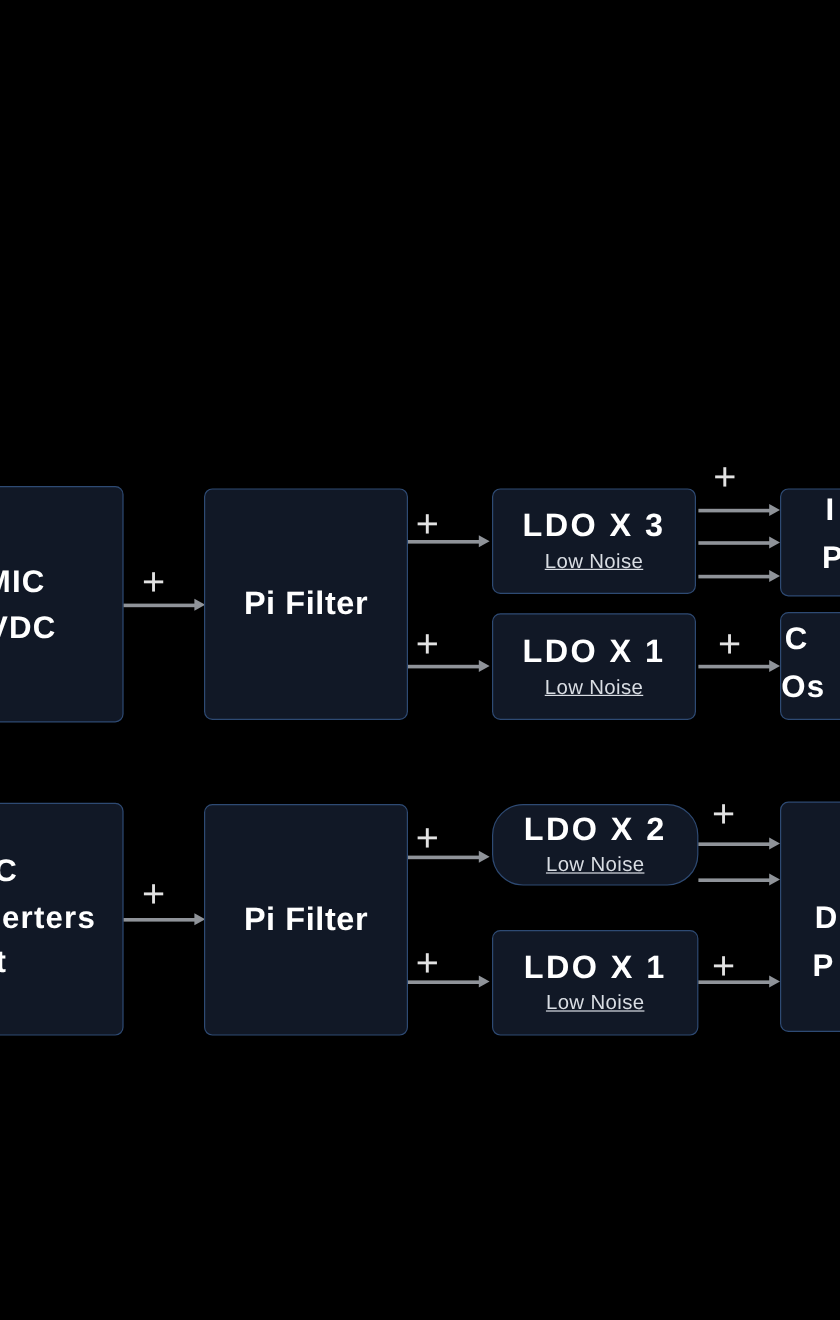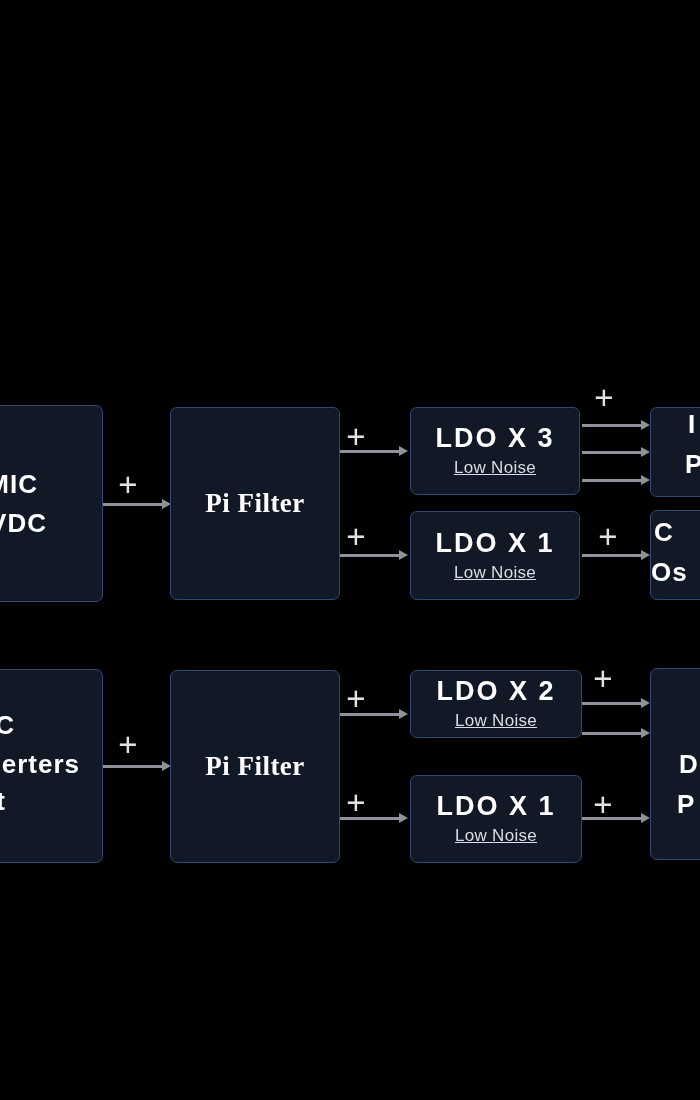--- a/index.html
+++ b/index.html
@@ -9,21 +9,21 @@
     font-family:"Liberation Sans",sans-serif;
   }
   .box{
     position:absolute;box-sizing:border-box;
     background:var(--box_fill,#111826);
     border:1.5px solid var(--box_border,#2e4a73);
     border-radius:7px;
     display:flex;flex-direction:column;align-items:center;justify-content:center;
   }
   .big-label{
-    color:var(--text,#fff);font-size:27px;font-weight:600;letter-spacing:.5px;white-space:nowrap;font-family:Liberation Serif, serif;
+    color:var(--text,#fff);font-size:27px;font-weight:600;letter-spacing:.5px;white-space:nowrap;
   }
   .ldo-title{
     color:var(--text,#fff);font-size:27px;font-weight:600;letter-spacing:2px;white-space:nowrap;line-height:30px;
   }
   .ldo-sub{
     color:var(--subtitle,#d9dde3);font-size:17px;font-weight:400;letter-spacing:.3px;white-space:nowrap;line-height:22px;margin-top:4px;text-decoration:underline;
   }
   .frag{
     position:absolute;color:var(--text,#fff);font-size:26px;font-weight:600;
     letter-spacing:1px;white-space:nowrap;transform:translateY(-50%);line-height:30px;
@@ -118,21 +118,21 @@
   <div class="plus" style="left:356px;top:698px;">+</div>
   <div class="arrow" style="left:340px;top:712.5px;width:60px;">
       <span class="head"></span>
     </div>
 
   <div class="plus" style="left:356px;top:802px;">+</div>
   <div class="arrow" style="left:340px;top:816.5px;width:60px;">
       <span class="head"></span>
     </div>
 
-  <div class="box" style="left:410px;top:670px;width:172px;height:68px;">
+  <div class="box" style="left:410px;top:670px;width:172px;height:68px;border-radius:26px;">
     <span class="ldo-title">LDO X 2</span>
     <span class="ldo-sub">Low Noise</span>
   </div>
 
   <div class="box" style="left:410px;top:775px;width:172px;height:88px;">
     <span class="ldo-title">LDO X 1</span>
     <span class="ldo-sub">Low Noise</span>
   </div>
 
   <div class="plus" style="left:603px;top:678px;">+</div>

